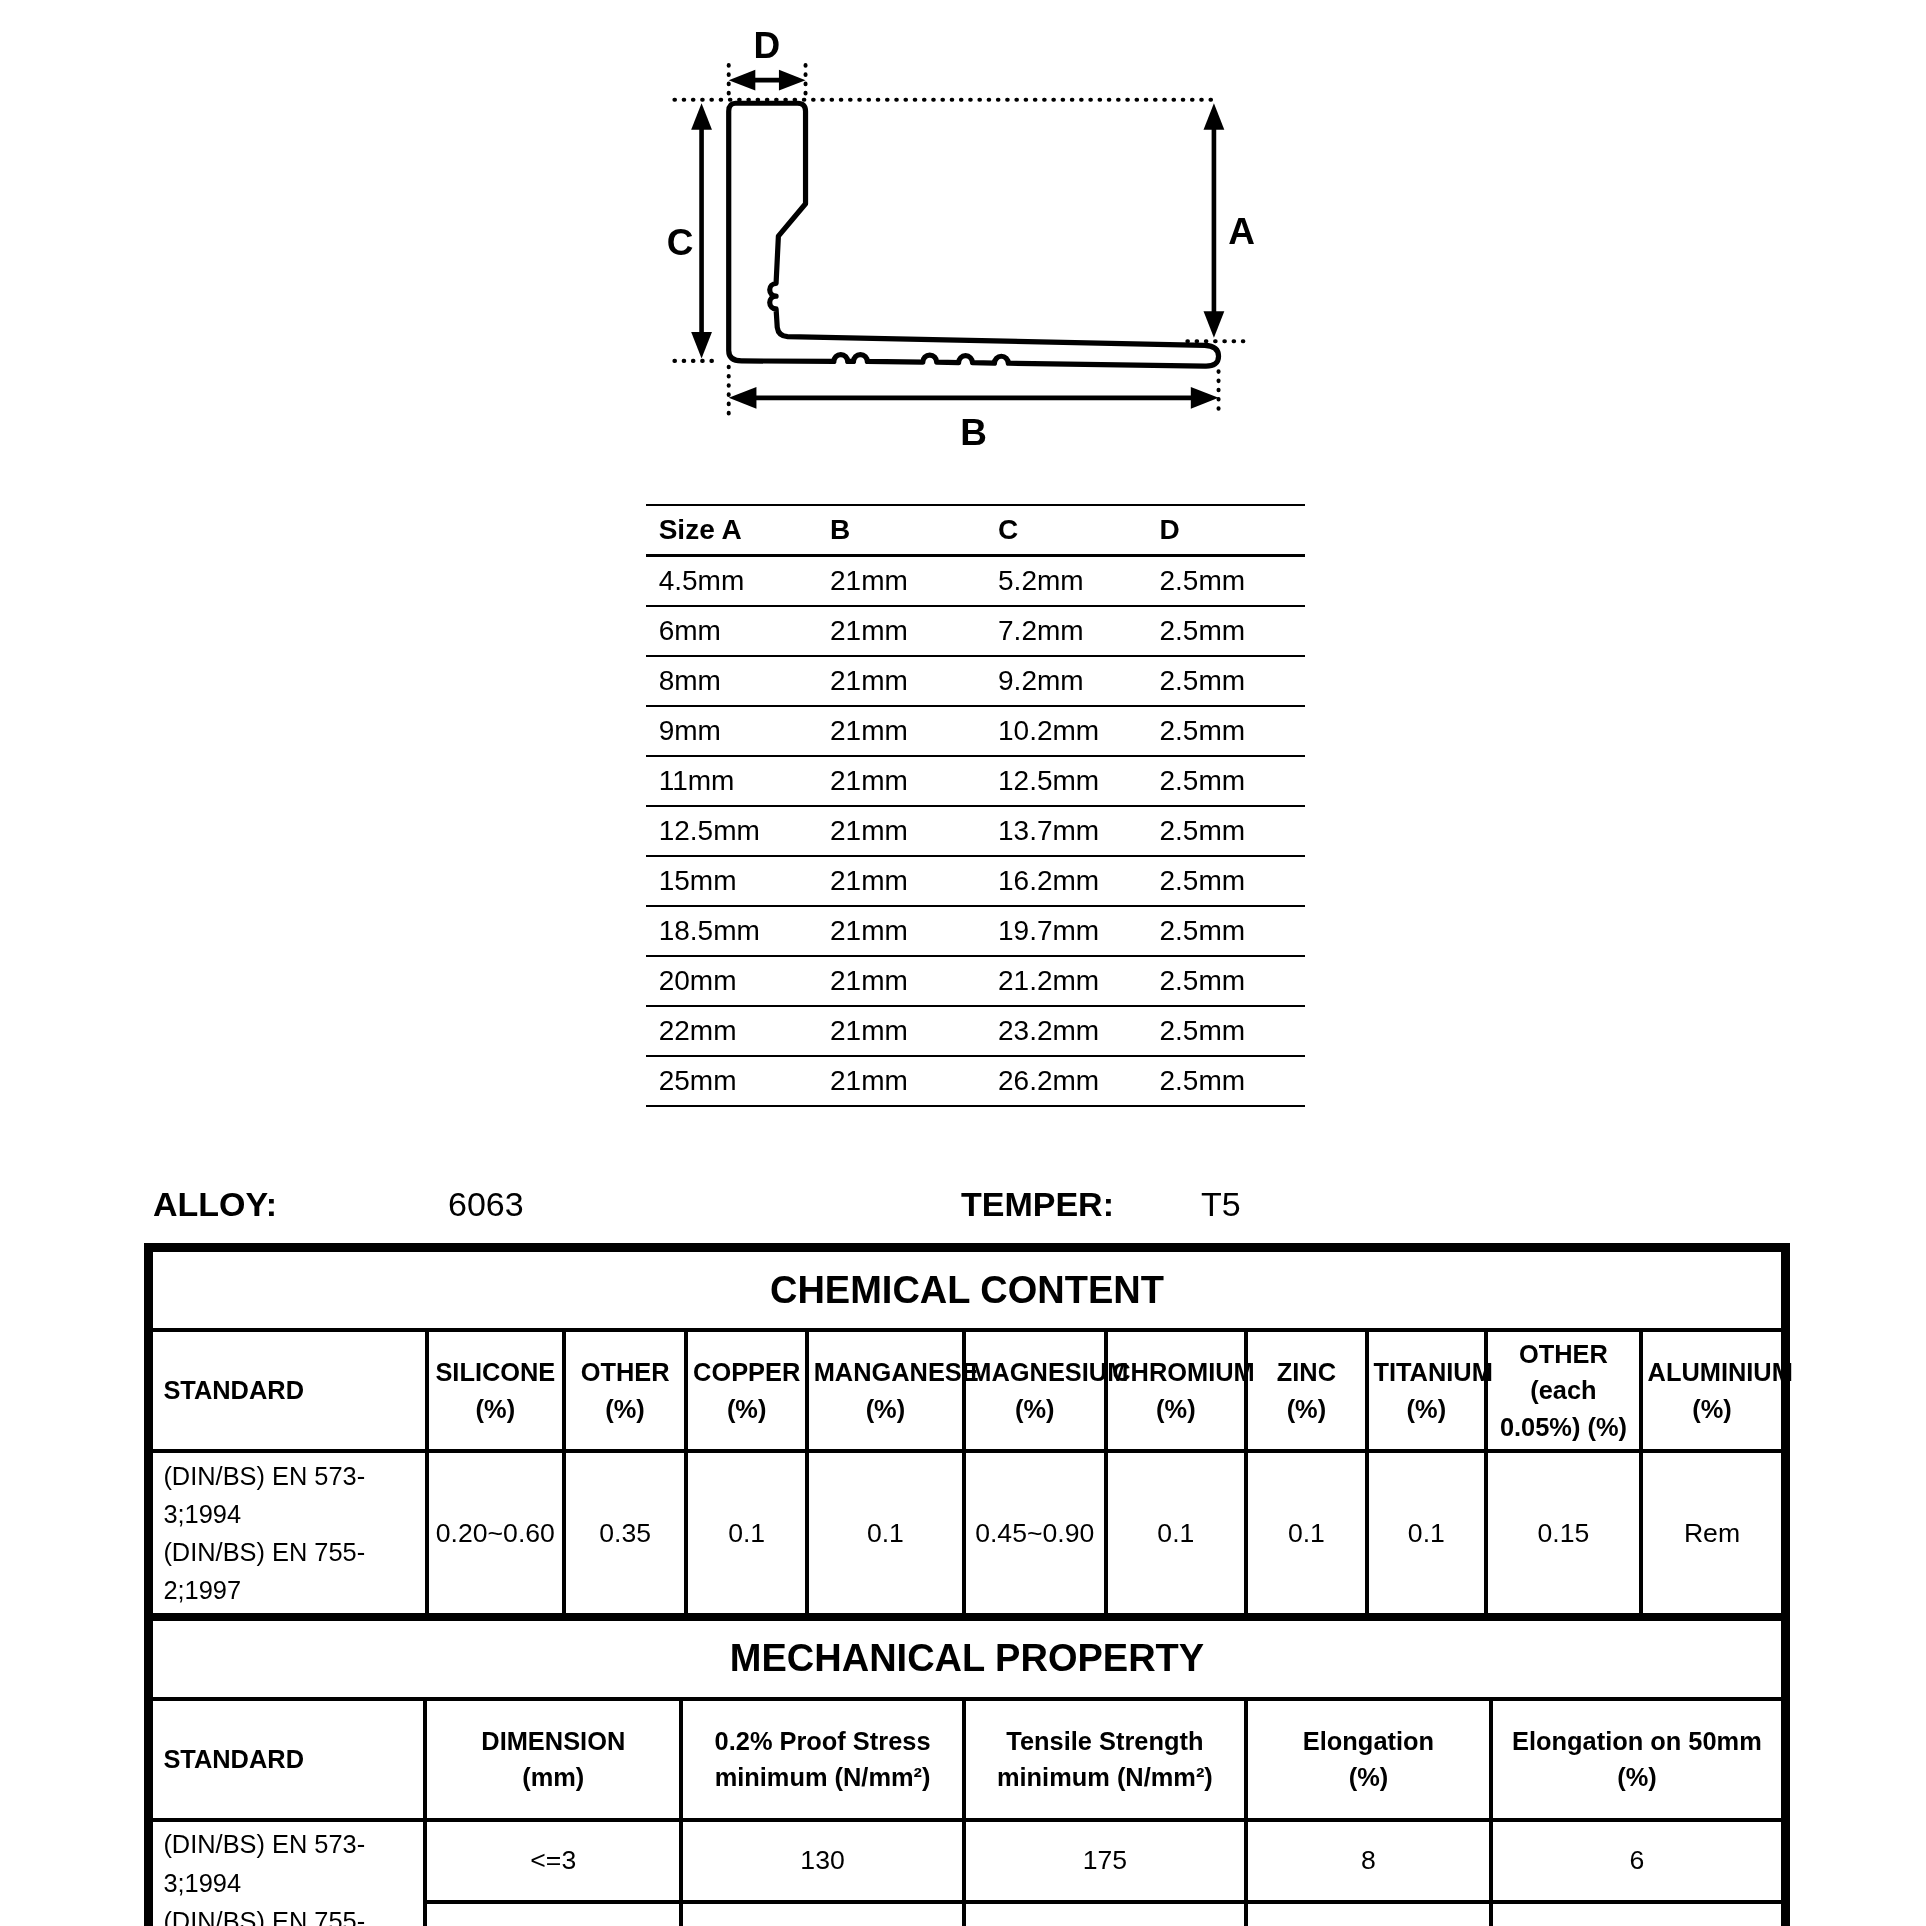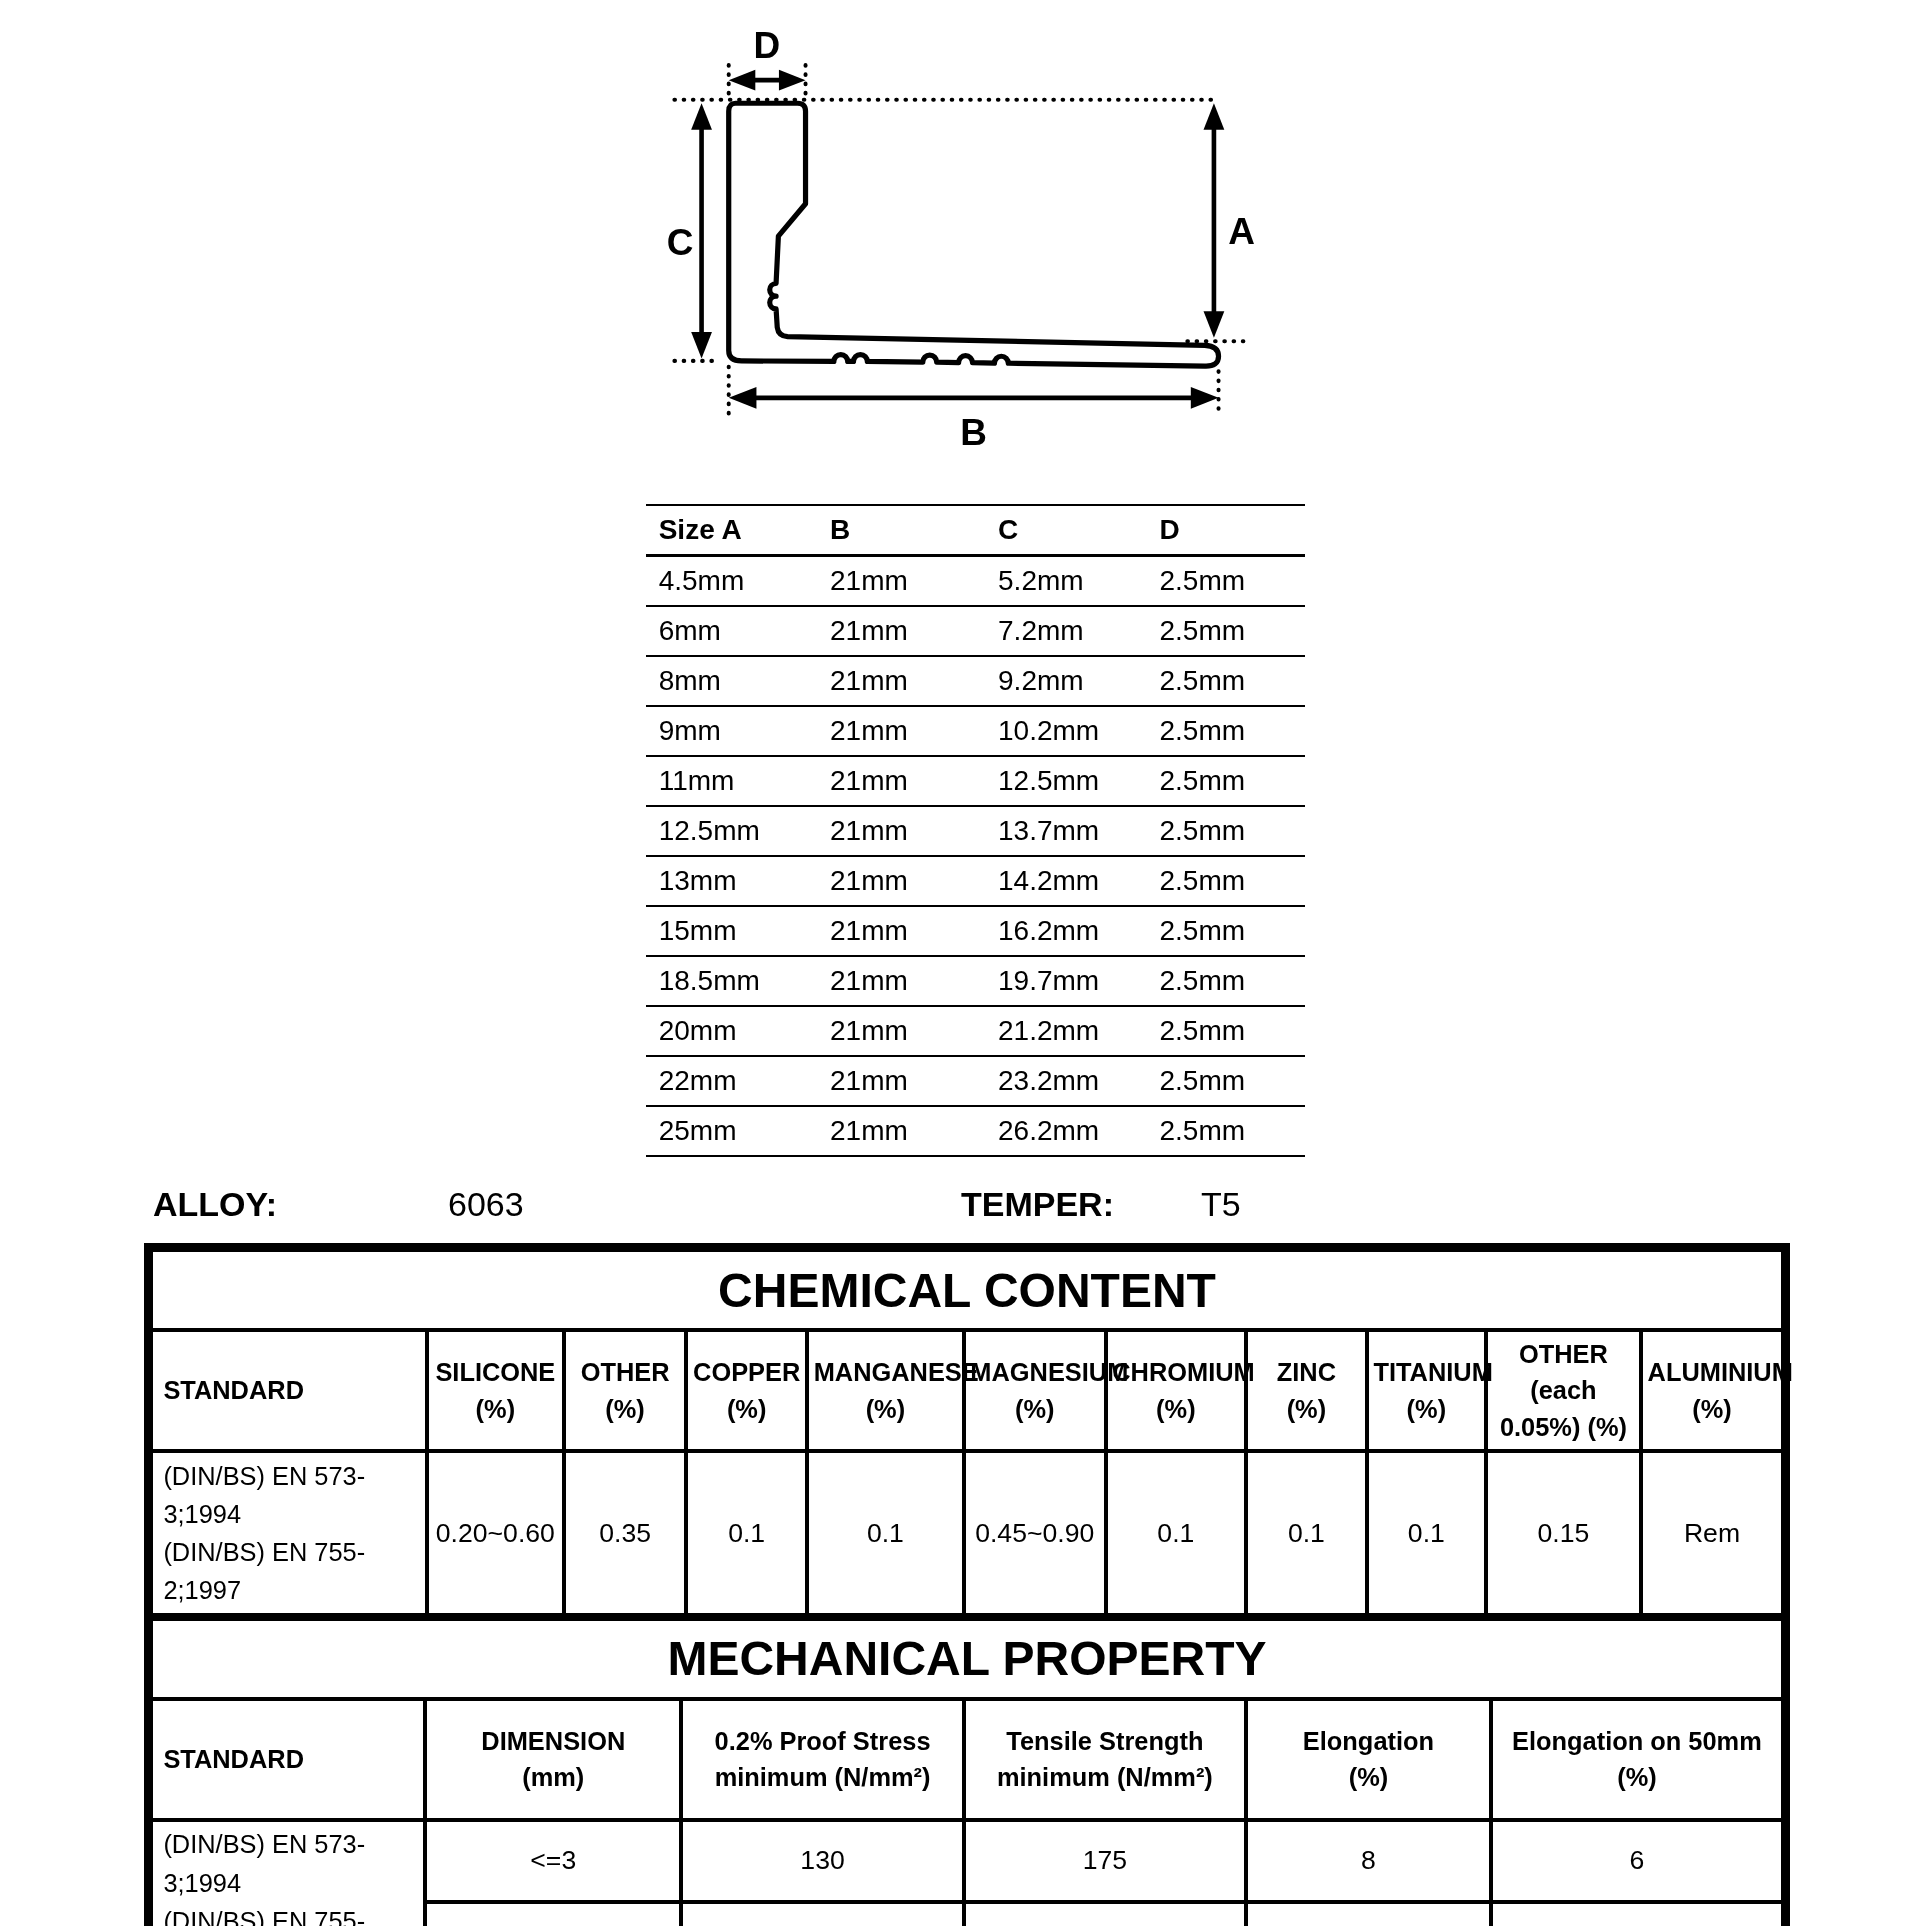--- a/index.html
+++ b/index.html
@@ -28,21 +28,21 @@
   
   #alloy-line { left:0; top:1179px; width:1746px; height:50px; line-height:50px; font-size:34px; }
   #alloy-line .lab { font-weight:bold; position:absolute; }
   #alloy-line .val { font-weight:normal; position:absolute; }
 
   
   #spec-wrap { left:144px; top:1243px; width:1636px; border:5.2px solid #000; }
   table.spec { border-collapse:collapse; table-layout:fixed; width:100%; }
   table.spec td, table.spec th { border:4px solid #000; vertical-align:middle; padding:3.5px 4.6px; }
   table.spec .title-cell {
-    text-align:center; font-weight:bold; font-size:48px; height:69px; letter-spacing:0px;
+    text-align:center; font-weight:bold; font-size:38px; height:69px; letter-spacing:0px;
   }
   table.spec th { font-weight:bold; font-size:25.4px; text-align:center; line-height:1.45; }
   table.spec th.left, table.spec td.left { text-align:left; padding-left:10.4px; }
   table.spec .hl { display:block; }
   table.spec td { font-size:26.6px; text-align:center; }
   table.spec td.std { font-size:25.4px; line-height:1.5; }
   #chem-table tr.hdr { height:102px; }
   #chem-table tr.data { height:88px; }
   #mech-table tr.hdr { height:121px; }
   #mech-table tr.data { height:61px; }
@@ -142,26 +142,20 @@
       <tr>
         <td>11mm</td>
         <td>21mm</td>
         <td>12.5mm</td>
         <td>2.5mm</td>
       </tr>
       <tr>
         <td>12.5mm</td>
         <td>21mm</td>
         <td>13.7mm</td>
-        <td>2.5mm</td>
-      </tr>
-      <tr>
-        <td>13mm</td>
-        <td>21mm</td>
-        <td>14.2mm</td>
         <td>2.5mm</td>
       </tr>
       <tr>
         <td>15mm</td>
         <td>21mm</td>
         <td>16.2mm</td>
         <td>2.5mm</td>
       </tr>
       <tr>
         <td>18.5mm</td>

